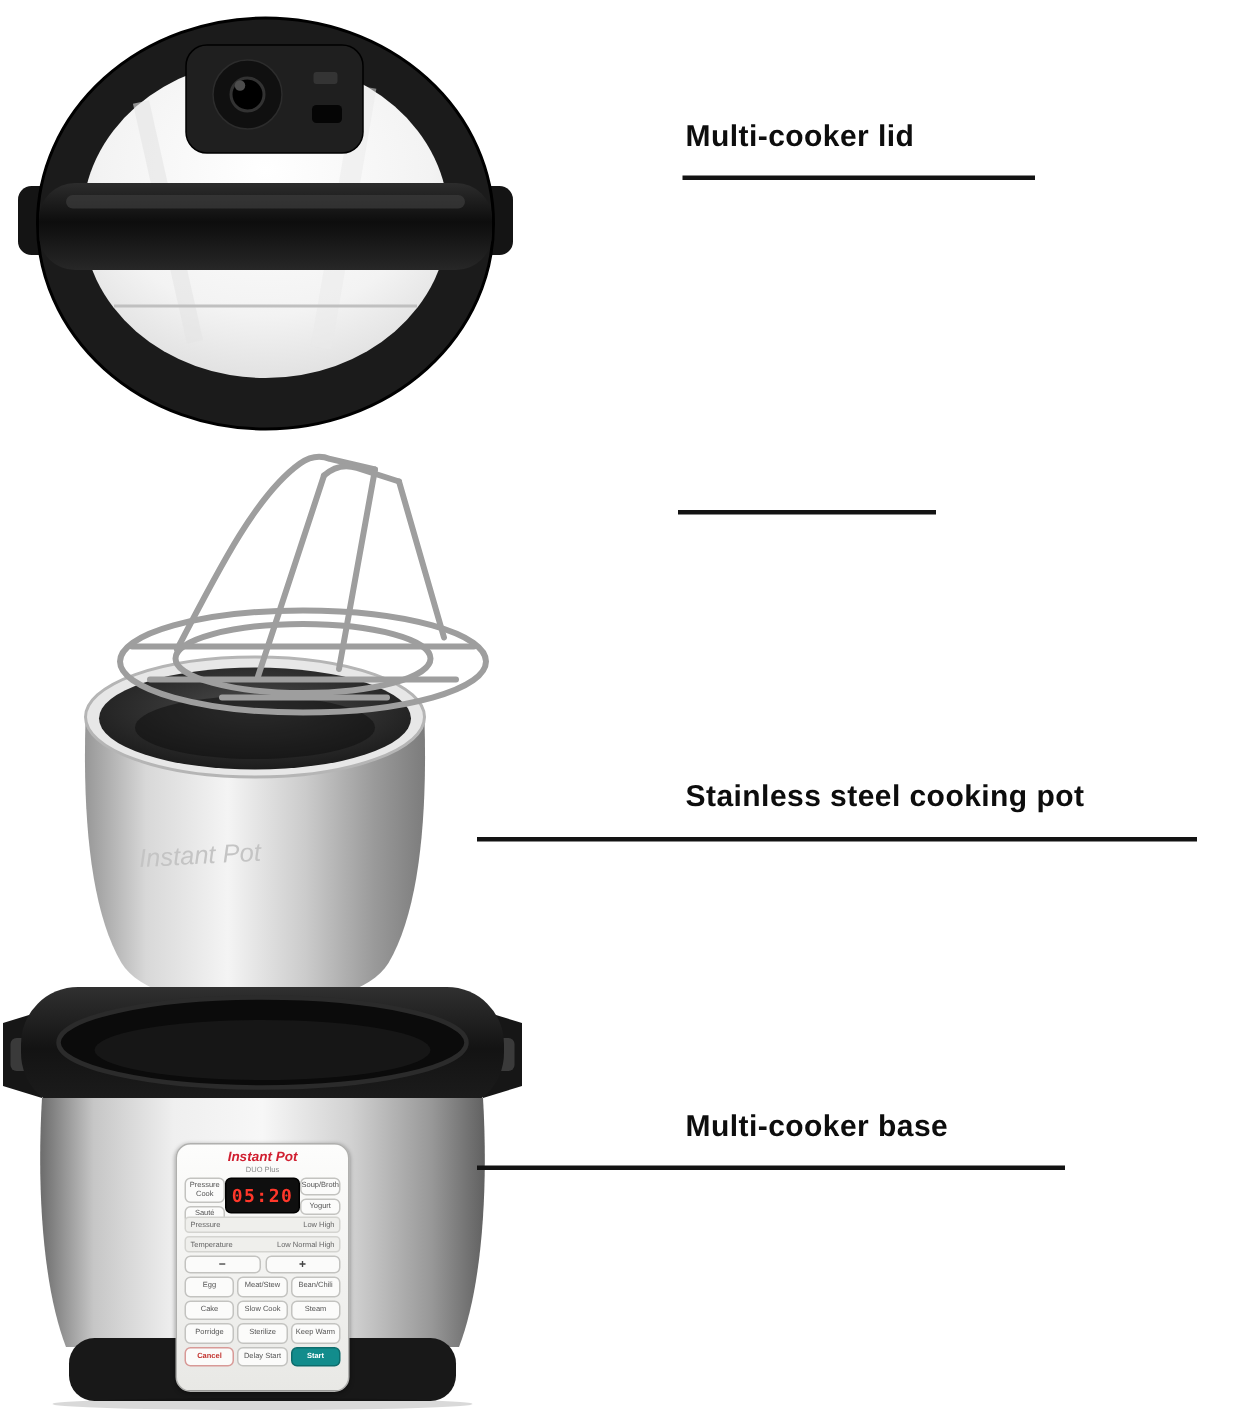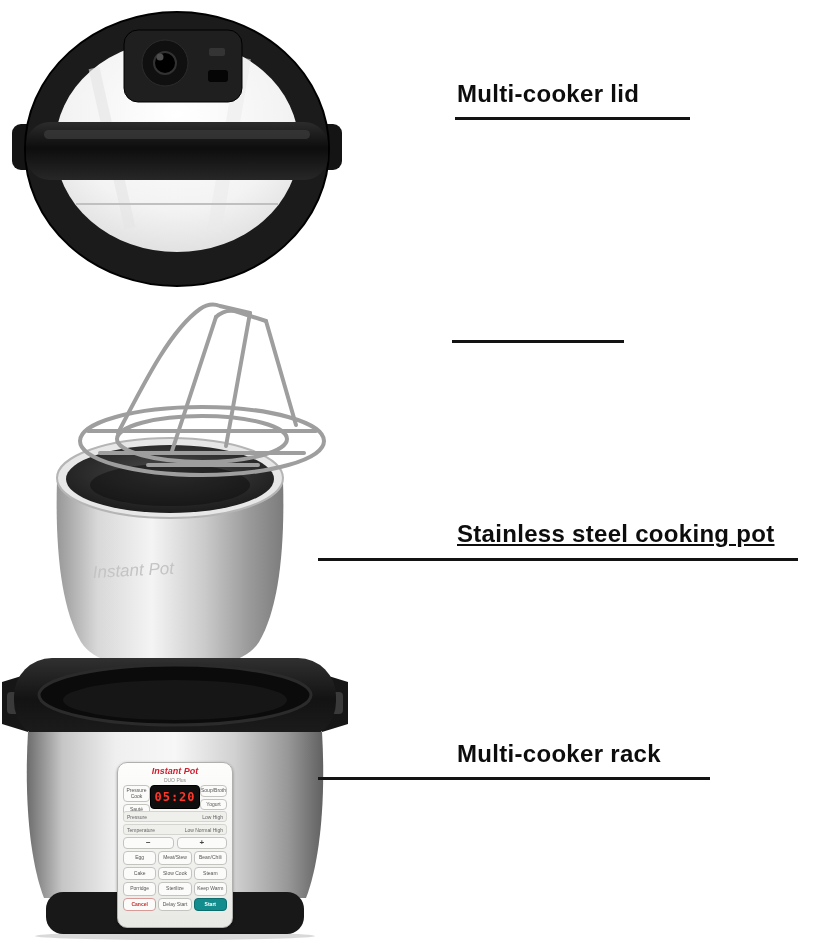--- a/index.html
+++ b/index.html
@@ -10,32 +10,32 @@
     background: #ffffff;
     font-family: "Liberation Sans", sans-serif;
     overflow: hidden;
   }
   .stage { position: relative; width: 833px; height: 940px; background: #ffffff; }
   .layer { position: absolute; }
 
   
   .callout-text {
     position: absolute;
-    font-size: 24px;
+    font-size: 20px;
     font-weight: 700;
     color: #0d0d0d;
     letter-spacing: 0.3px;
     white-space: nowrap;
     text-align: center;
   }
   .leader { position: absolute; height: 3px; background: #131313; }
 
   .c1 { left: 457px; top: 80px; }
   .c2 { left: 457px; top: 303px; }
-  .c3 { left: 457px; top: 520px; text-decoration: underline; }
+  .c3 { left: 457px; top: 520px; }
   .c4 { left: 457px; top: 740px; }
   .l1 { left: 455px; top: 117px; width: 235px; }
   .l2 { left: 452px; top: 340px; width: 172px; }
   .l3 { left: 318px; top: 558px; width: 480px; }
   .l4 { left: 318px; top: 777px; width: 392px; }
 
   
   .panel {
     position: absolute;
     left: 117px; top: 762px;
@@ -265,16 +265,16 @@
   </div>
 
   <div class="callout-text c1">Multi-cooker lid</div>
   <div class="leader l1"></div>
 
   <div class="leader l2"></div>
 
   <div class="callout-text c3">Stainless steel cooking pot</div>
   <div class="leader l3"></div>
 
-  <div class="callout-text c4">Multi-cooker rack</div>
+  <div class="callout-text c4">Multi-cooker base</div>
   <div class="leader l4"></div>
 
 </div>
 
 </body></html>

